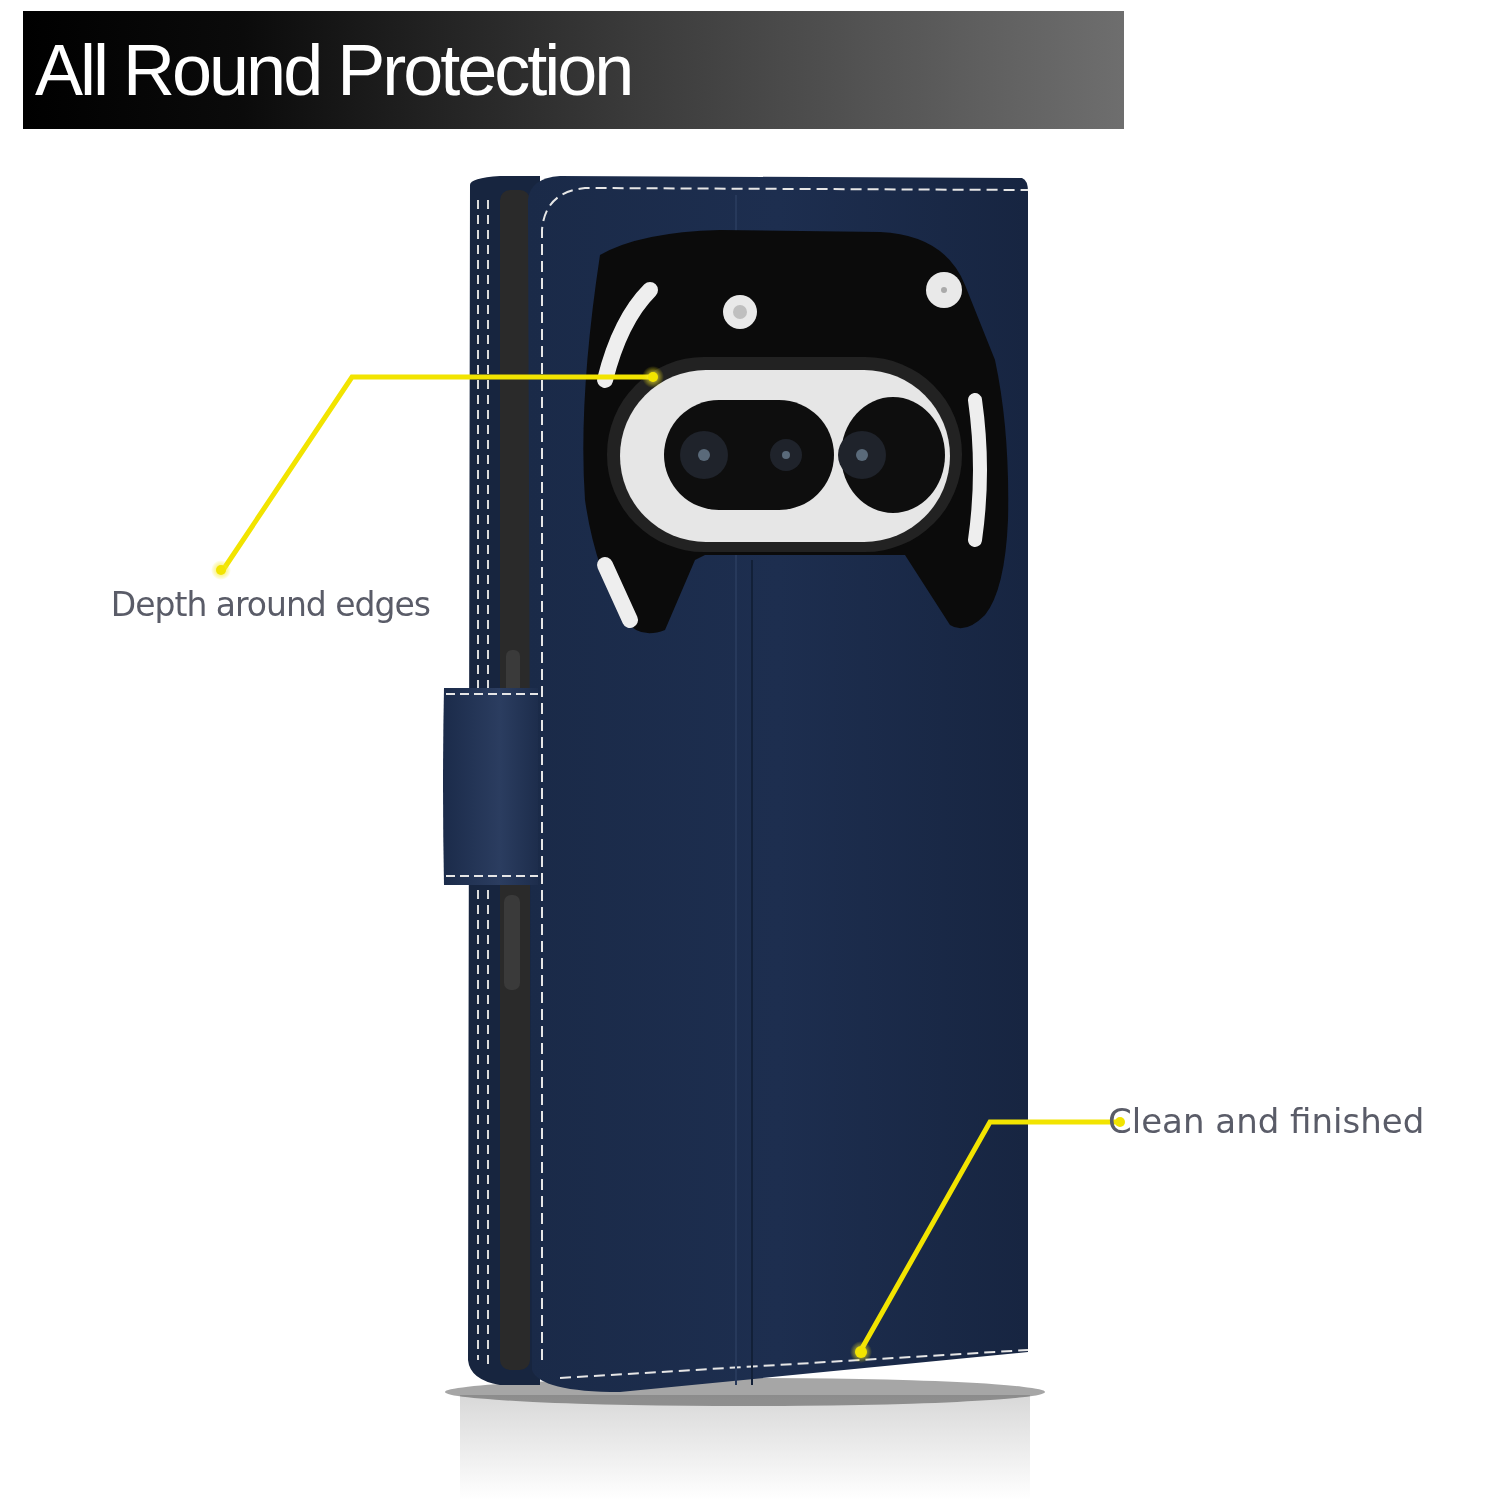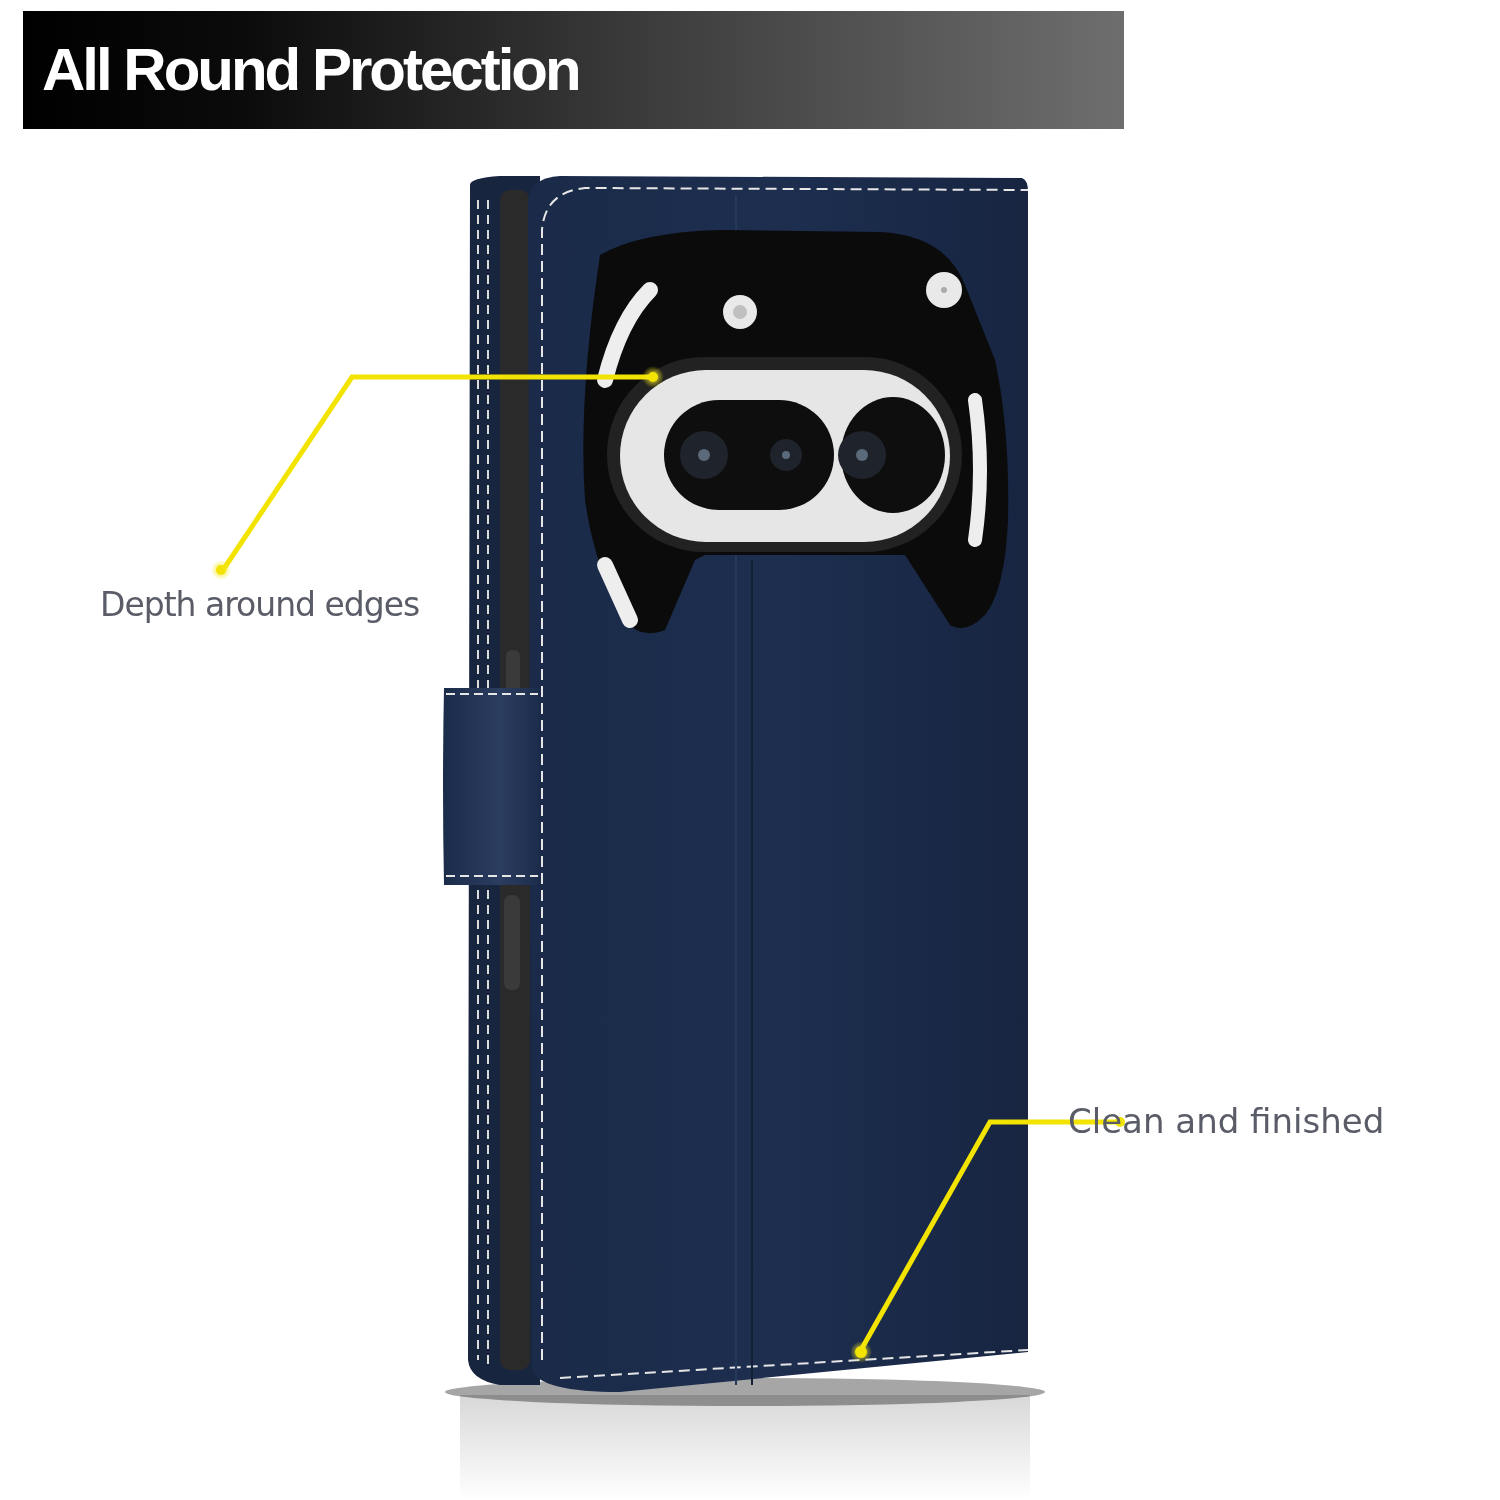--- a/index.html
+++ b/index.html
@@ -2,30 +2,30 @@
 <html><head>
 <meta charset="utf-8">
 <style>
   html, body { margin:0; padding:0; background:#ffffff; }
   body { width:1500px; height:1500px; position:relative; overflow:hidden; font-family:"Liberation Sans", sans-serif; }
   .banner {
     position:absolute; left:23px; top:11px; width:1101px; height:118px;
     background:linear-gradient(90deg,#000 0%,#0b0b0b 20%,#3a3a3a 55%,#6e6e6e 100%);
   }
   .banner-title {
-    position:absolute; left:19px; top:4px; color:#fff; font-weight:bold;
-    font-size:60px; letter-spacing:-3px; line-height:110px;
+    position:absolute; left:12px; top:4px; color:#fff; font-weight:normal;
+    font-size:72px; letter-spacing:-3px; line-height:110px;
     font-family:"Liberation Sans", sans-serif; white-space:nowrap;
   }
   .callout-text {
     position:absolute; color:#5a5c68; font-family:"DejaVu Sans", sans-serif;
     font-size:33px; line-height:42px; letter-spacing:-1px;
   }
-  .callout-left { left:100px; top:584px; text-align:left; width:330px; }
-  .callout-right { left:1068px; top:1102px; text-align:left; font-size:34px; line-height:38px; letter-spacing:0; }
+  .callout-left { left:100px; top:584px; text-align:right; width:330px; }
+  .callout-right { left:1108px; top:1102px; text-align:left; font-size:34px; line-height:38px; letter-spacing:0; }
   svg.art { position:absolute; left:0; top:0; }
 </style>
 </head>
 <body>
 
 <div class="banner">
   <div class="banner-title">All Round Protection</div>
 </div>
 
 <svg class="art" width="1500" height="1500" viewBox="0 0 1500 1500">

